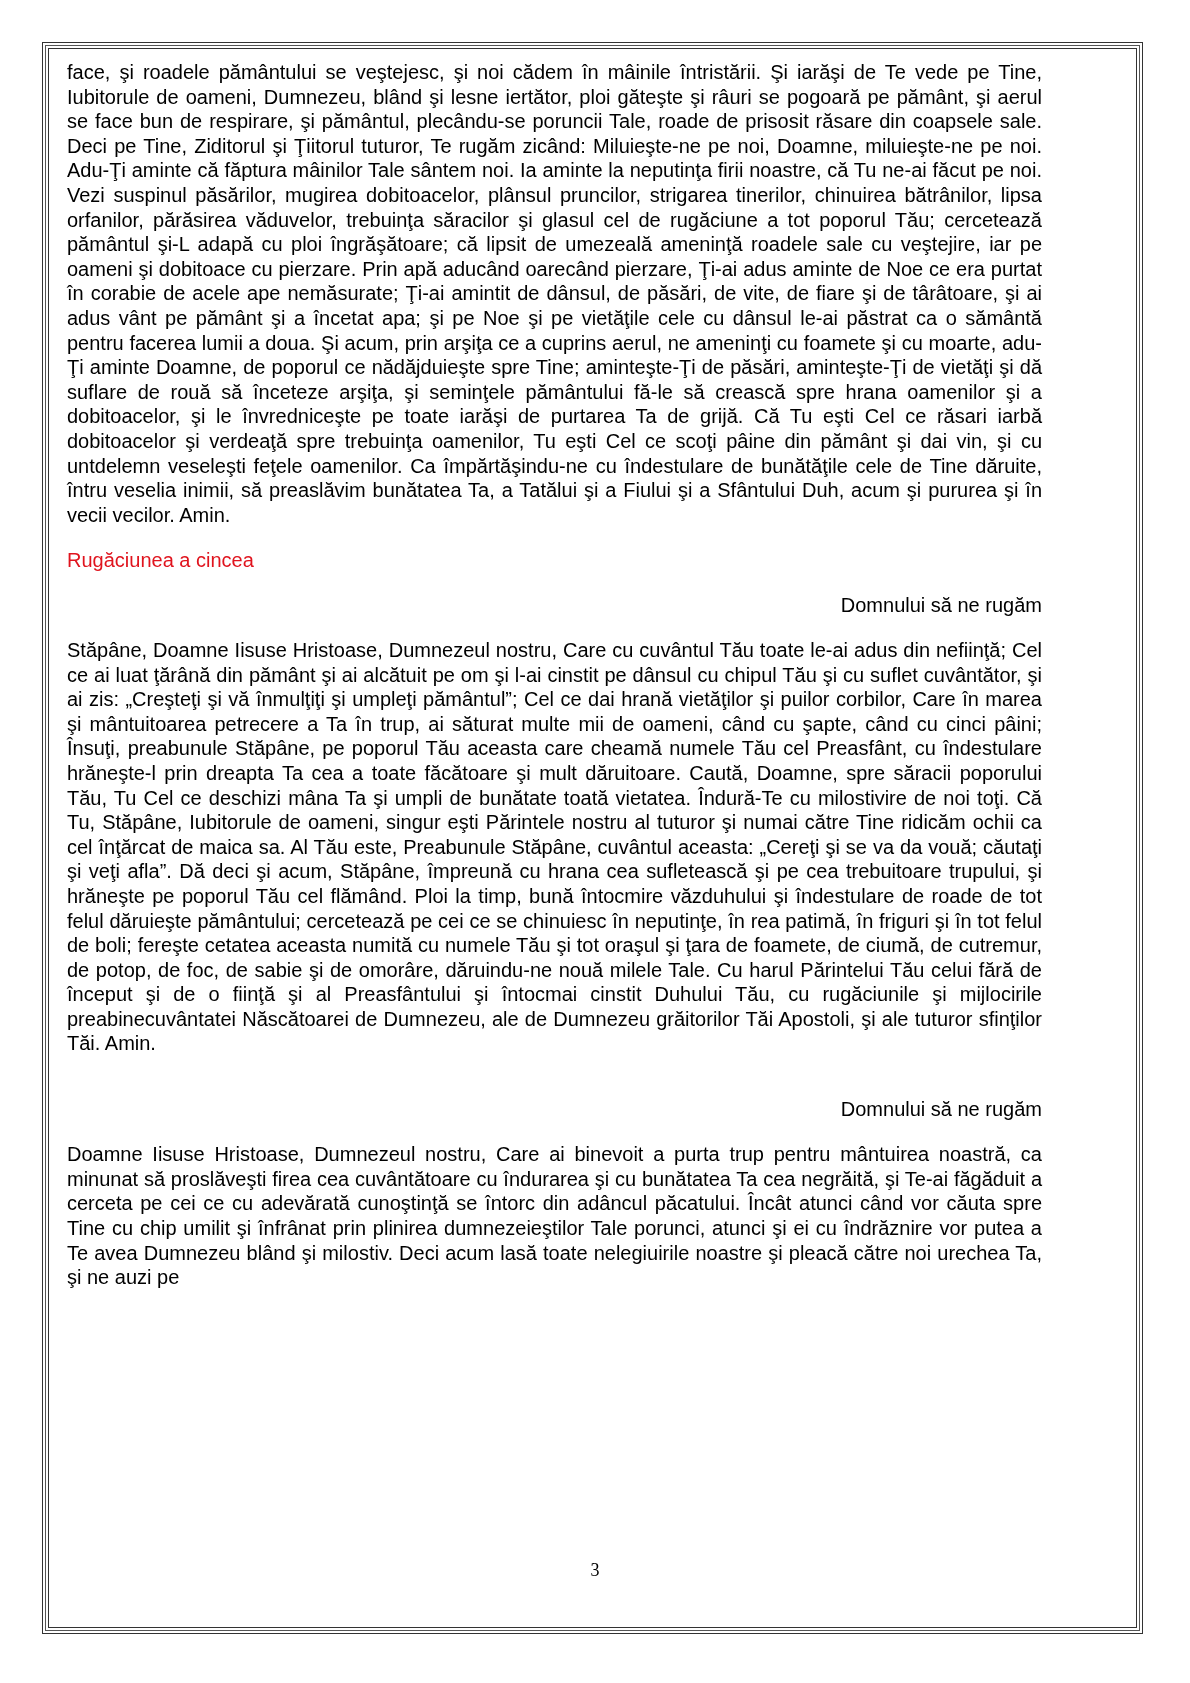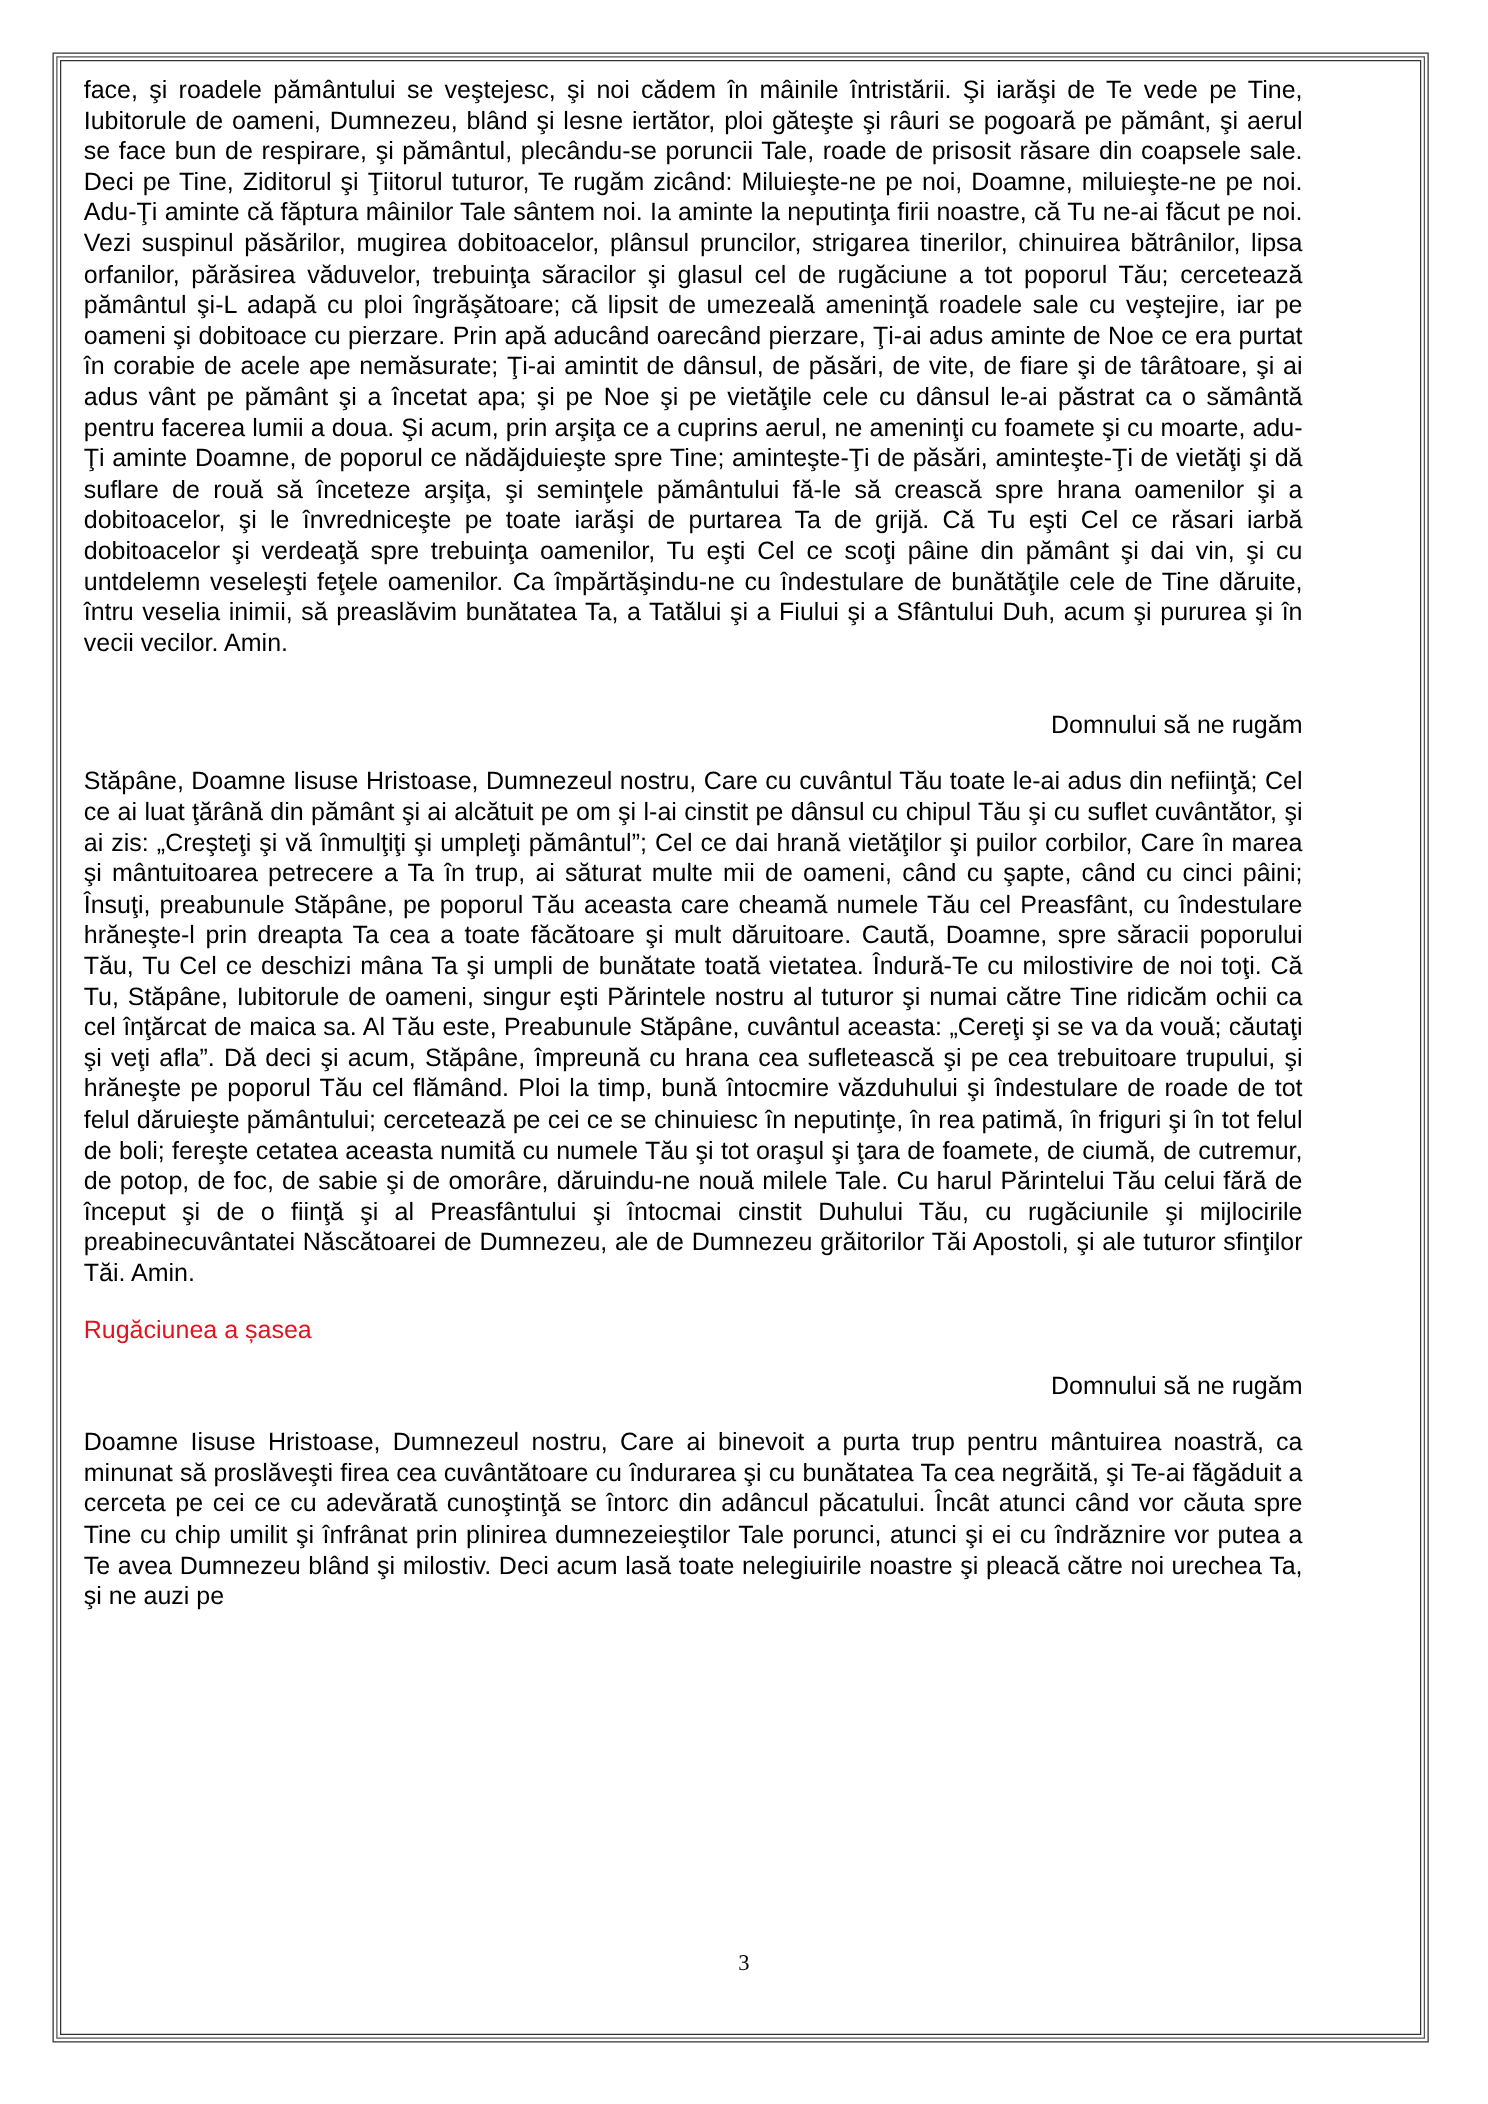--- a/index.html
+++ b/index.html
@@ -79,26 +79,26 @@
 <div class="page-border">
   <div class="page-border-inner">
     <div class="page-border-inner2"></div>
   </div>
 </div>
 
 <div class="content">
   <p class="para">face, şi roadele pământului se veştejesc, şi noi cădem în mâinile întristării. Şi iarăşi de Te vede pe Tine, Iubitorule de oameni, Dumnezeu, blând şi lesne iertător, ploi găteşte şi râuri se pogoară pe pământ, şi aerul se face bun de respirare, şi pământul, plecându-se poruncii Tale, roade de prisosit răsare din coapsele sale. Deci pe Tine, Ziditorul şi Ţiitorul tuturor, Te rugăm zicând: Miluieşte-ne pe noi, Doamne, miluieşte-ne pe noi. Adu-Ţi aminte că făptura mâinilor Tale sântem noi. Ia aminte la neputinţa firii noastre, că Tu ne-ai făcut pe noi. Vezi suspinul păsărilor, mugirea dobitoacelor, plânsul pruncilor, strigarea tinerilor, chinuirea bătrânilor, lipsa orfanilor, părăsirea văduvelor, trebuinţa săracilor şi glasul cel de rugăciune a tot poporul Tău; cercetează pământul şi-L adapă cu ploi îngrăşătoare; că lipsit de umezeală ameninţă roadele sale cu veştejire, iar pe oameni şi dobitoace cu pierzare. Prin apă aducând oarecând pierzare, Ţi-ai adus aminte de Noe ce era purtat în corabie de acele ape nemăsurate; Ţi-ai amintit de dânsul, de păsări, de vite, de fiare şi de târâtoare, şi ai adus vânt pe pământ şi a încetat apa; şi pe Noe şi pe vietăţile cele cu dânsul le-ai păstrat ca o sământă pentru facerea lumii a doua. Şi acum, prin arşiţa ce a cuprins aerul, ne ameninţi cu foamete şi cu moarte, adu-Ţi aminte Doamne, de poporul ce nădăjduieşte spre Tine; aminteşte-Ţi de păsări, aminteşte-Ţi de vietăţi şi dă suflare de rouă să înceteze arşiţa, şi seminţele pământului fă-le să crească spre hrana oamenilor şi a dobitoacelor, şi le învredniceşte pe toate iarăşi de purtarea Ta de grijă. Că Tu eşti Cel ce răsari iarbă dobitoacelor şi verdeaţă spre trebuinţa oamenilor, Tu eşti Cel ce scoţi pâine din pământ şi dai vin, şi cu untdelemn veseleşti feţele oamenilor. Ca împărtăşindu-ne cu îndestulare de bunătăţile cele de Tine dăruite, întru veselia inimii, să preaslăvim bunătatea Ta, a Tatălui şi a Fiului şi a Sfântului Duh, acum şi pururea şi în vecii vecilor. Amin.</p>
   <div class="gap"></div>
 
+  <p class="heading">Rugăciunea a cincea</p>
   <div class="gap"></div>
   <p class="invocation">Domnului să ne rugăm</p>
   <div class="gap"></div>
   <p class="para">Stăpâne, Doamne Iisuse Hristoase, Dumnezeul nostru, Care cu cuvântul Tău toate le-ai adus din nefiinţă; Cel ce ai luat ţărână din pământ şi ai alcătuit pe om şi l-ai cinstit pe dânsul cu chipul Tău şi cu suflet cuvântător, şi ai zis: „Creşteţi şi vă înmulţiţi şi umpleţi pământul”; Cel ce dai hrană vietăţilor şi puilor corbilor, Care în marea şi mântuitoarea petrecere a Ta în trup, ai săturat multe mii de oameni, când cu şapte, când cu cinci pâini; Însuţi, preabunule Stăpâne, pe poporul Tău aceasta care cheamă numele Tău cel Preasfânt, cu îndestulare hrăneşte-l prin dreapta Ta cea a toate făcătoare şi mult dăruitoare. Caută, Doamne, spre săracii poporului Tău, Tu Cel ce deschizi mâna Ta şi umpli de bunătate toată vietatea. Îndură-Te cu milostivire de noi toţi. Că Tu, Stăpâne, Iubitorule de oameni, singur eşti Părintele nostru al tuturor şi numai către Tine ridicăm ochii ca cel înţărcat de maica sa. Al Tău este, Preabunule Stăpâne, cuvântul aceasta: „Cereţi şi se va da vouă; căutaţi şi veţi afla”. Dă deci şi acum, Stăpâne, împreună cu hrana cea sufletească şi pe cea trebuitoare trupului, şi hrăneşte pe poporul Tău cel flămând. Ploi la timp, bună întocmire văzduhului şi îndestulare de roade de tot felul dăruieşte pământului; cercetează pe cei ce se chinuiesc în neputinţe, în rea patimă, în friguri şi în tot felul de boli; fereşte cetatea aceasta numită cu numele Tău şi tot oraşul şi ţara de foamete, de ciumă, de cutremur, de potop, de foc, de sabie şi de omorâre, dăruindu-ne nouă milele Tale. Cu harul Părintelui Tău celui fără de început şi de o fiinţă şi al Preasfântului şi întocmai cinstit Duhului Tău, cu rugăciunile şi mijlocirile preabinecuvântatei Născătoarei de Dumnezeu, ale de Dumnezeu grăitorilor Tăi Apostoli, şi ale tuturor sfinţilor Tăi. Amin.</p>
   <div class="gap"></div>
 
-  <p class="heading">Rugăciunea a șasea</p>
   <div class="gap"></div>
   <p class="invocation">Domnului să ne rugăm</p>
   <div class="gap"></div>
   <p class="para">Doamne Iisuse Hristoase, Dumnezeul nostru, Care ai binevoit a purta trup pentru mântuirea noastră, ca minunat să proslăveşti firea cea cuvântătoare cu îndurarea şi cu bunătatea Ta cea negrăită, şi Te-ai făgăduit a cerceta pe cei ce cu adevărată cunoştinţă se întorc din adâncul păcatului. Încât atunci când vor căuta spre Tine cu chip umilit şi înfrânat prin plinirea dumnezeieştilor Tale porunci, atunci şi ei cu îndrăznire vor putea a Te avea Dumnezeu blând şi milostiv. Deci acum lasă toate nelegiuirile noastre şi pleacă către noi urechea Ta, şi ne auzi pe</p>
 </div>
 
 <div class="page-number">3</div>
 
 </body></html>

